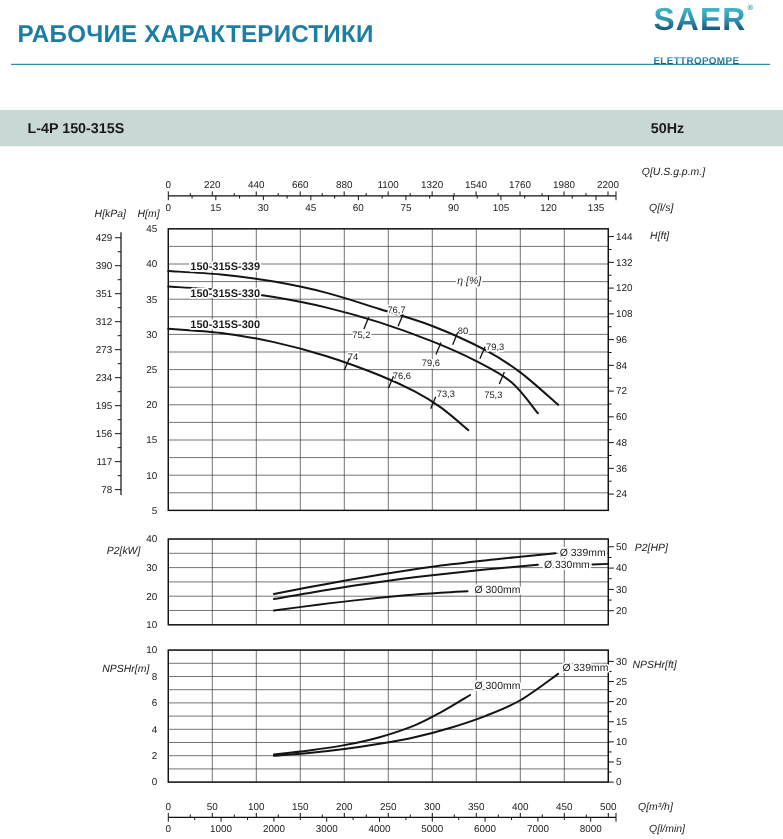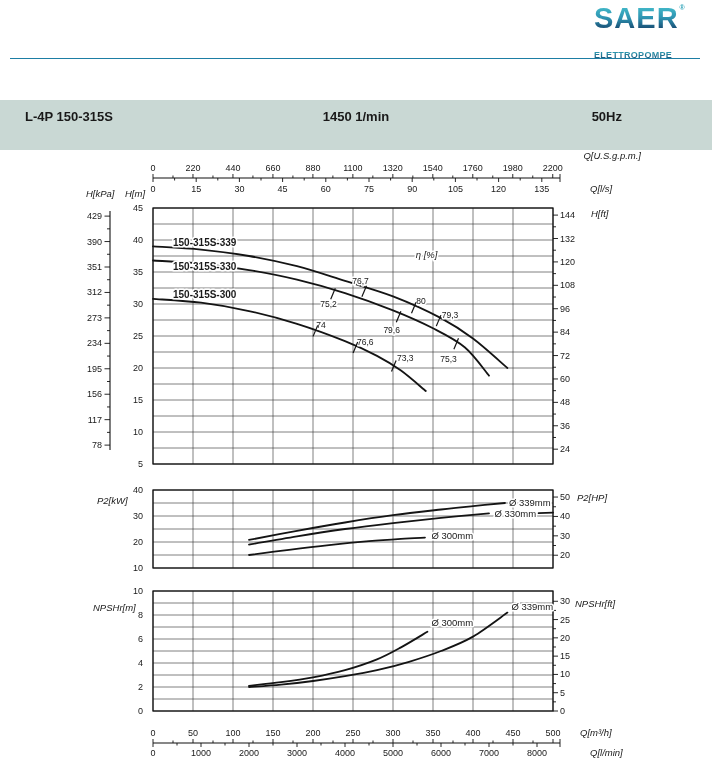--- a/index.html
+++ b/index.html
@@ -18,21 +18,21 @@
       background:linear-gradient(#41b7c8 12%,#2e93b1 48%,#16486f 88%);
       -webkit-background-clip:text;background-clip:text;color:#1e7fa6;
       -webkit-text-fill-color:transparent}
   .logo-reg{display:inline-block;font-size:7px;font-weight:bold;vertical-align:top;
       color:#2fa3b8;margin-left:1px}
   .logo-sub{display:inline-block;font-weight:bold;font-size:9px;letter-spacing:.3px;margin-top:18px;
       background:linear-gradient(#2fa3b8,#16486f);
       -webkit-background-clip:text;background-clip:text;color:#1a6a94;
       -webkit-text-fill-color:transparent}
 
-  .model-bar{position:absolute;left:0;right:0;top:100px;height:50px;background:#c9d8d4}
+  .model-bar{position:absolute;left:0;right:0;top:100px;height:33px;background:#c9d8d4}
   .model-bar span{position:absolute;top:9px;font-size:13px;font-weight:bold;color:var(--ink);white-space:nowrap}
   .mb-model{left:25px}
   .mb-speed{left:0;right:0;text-align:center}
   .mb-freq{left:556px;width:66px;text-align:right}
 
   
   text{font-family:"Liberation Sans",sans-serif;fill:var(--ink)}
   .t9{font-size:9px}
   .t85{font-size:8.5px}
   .unit{font-size:9.5px;font-style:italic}
@@ -408,28 +408,28 @@
         <line x1="321" y1="743" x2="321" y2="745.5" class="tick"></line>
         <line x1="369" y1="743" x2="369" y2="745.5" class="tick"></line>
         <line x1="417" y1="743" x2="417" y2="745.5" class="tick"></line>
         <line x1="465" y1="743" x2="465" y2="745.5" class="tick"></line>
         <line x1="513" y1="743" x2="513" y2="745.5" class="tick"></line>
         <text x="580" y="736" class="unit" text-anchor="start">Q[m³/h]</text>
         <text x="590" y="756" class="unit" text-anchor="start">Q[l/min]</text>
       </g>
     </svg>
 
+  <h1 class="title">РАБОЧИЕ ХАРАКТЕРИСТИКИ</h1>
   <div class="rule"></div>
 
   <div class="logo">
     <div>
       <span class="logo-brand">SAER</span><span class="logo-reg">®</span>
     </div>
     <span class="logo-sub">ELETTROPOMPE</span>
   </div>
 
   <div class="model-bar">
     <span class="mb-model">L-4P 150-315S</span>
-    <span class="mb-speed">1450 1/min</span>
     <span class="mb-freq">50Hz</span>
   </div>
 
 </div>
 
 </body></html>

